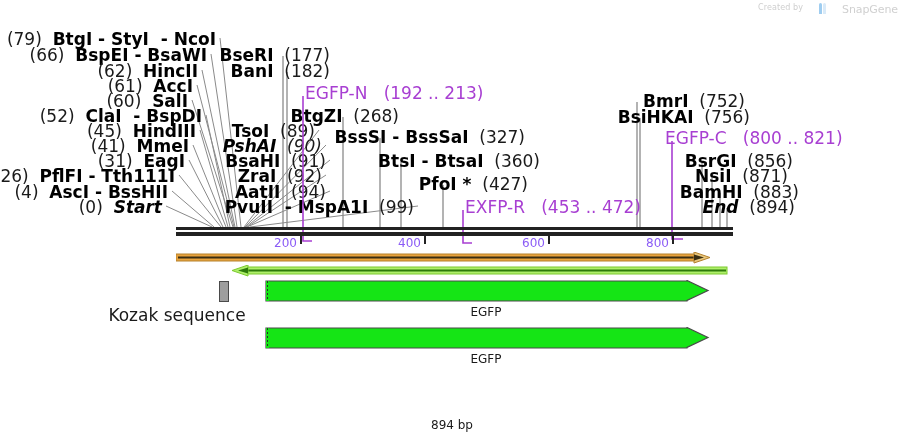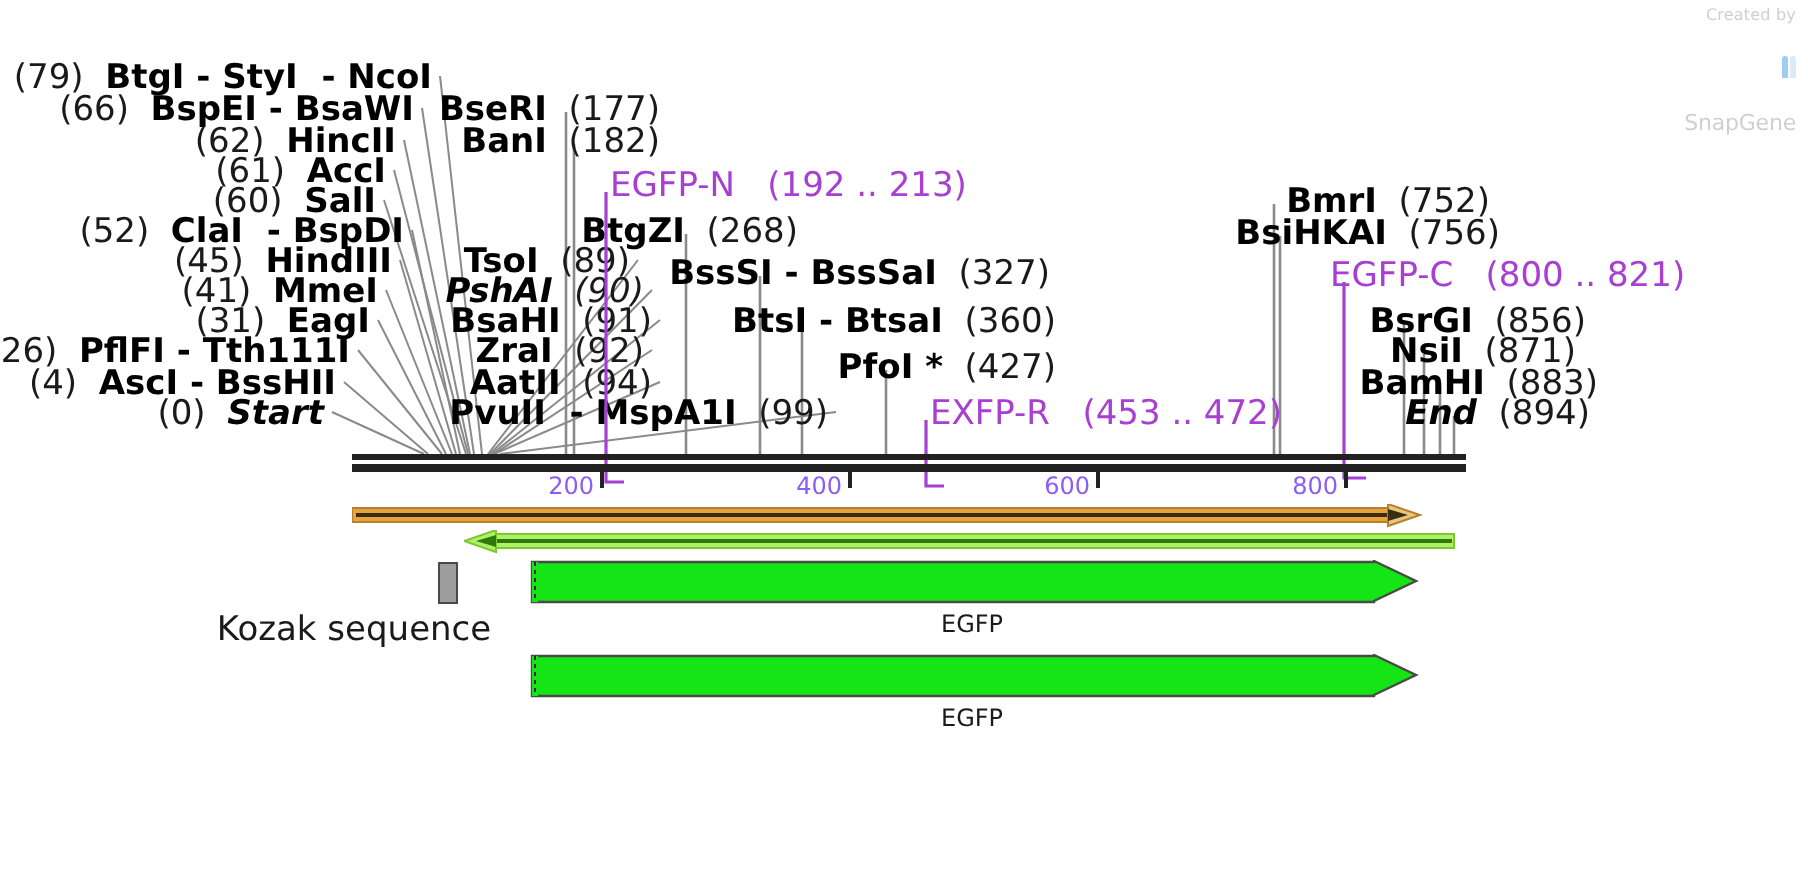--- a/index.html
+++ b/index.html
@@ -19,24 +19,23 @@
     background: #ffffff;
     overflow: hidden;
   }
 
   
   .watermark {
     position: absolute;
     top: 3px;
     right: 6px;
     display: flex;
-    align-items: flex-end;
+    align-items: flex-start;
     gap: 16px;
     user-select: none;
-    flex-direction: column;
   }
   .watermark .created {
     font-size: 8px;
     color: #cfcfcf;
     font-family: "DejaVu Sans", sans-serif;
     letter-spacing: 0.1px;
   }
   .watermark .sg-logo {
     width: 7px;
     height: 11px;
@@ -217,21 +216,21 @@
     <div class="label r" style="left:322px; top:140px;font-style:italic;"><span class="nm">PshAI</span>&nbsp; <span class="pos">(90)</span></div>
     <div class="label r" style="left:326px; top:155px;"><span class="nm">BsaHI</span>&nbsp; <span class="pos">(91)</span></div>
     <div class="label r" style="left:322px; top:170px;"><span class="nm">ZraI</span>&nbsp; <span class="pos">(92)</span></div>
     <div class="label r" style="left:326px; top:186px;"><span class="nm">AatII</span>&nbsp; <span class="pos">(94)</span></div>
     <div class="label r" style="left:414px; top:201px;"><span class="nm">PvuII&nbsp; - MspA1I</span>&nbsp; <span class="pos">(99)</span></div>
 
     <div class="label r" style="left:330px; top:49px;"><span class="nm">BseRI</span>&nbsp; <span class="pos">(177)</span></div>
     <div class="label r" style="left:330px; top:65px;"><span class="nm">BanI</span>&nbsp; <span class="pos">(182)</span></div>
     <div class="label r" style="left:399px; top:110px;"><span class="nm">BtgZI</span>&nbsp; <span class="pos">(268)</span></div>
     <div class="label r" style="left:525px; top:131px;"><span class="nm">BssSI - BssSaI</span>&nbsp; <span class="pos">(327)</span></div>
-    <div class="label r" style="left:528px; top:155px;"><span class="nm">BtsI - BtsaI</span>&nbsp; <span class="pos">(360)</span></div>
+    <div class="label r" style="left:540px; top:155px;"><span class="nm">BtsI - BtsaI</span>&nbsp; <span class="pos">(360)</span></div>
     <div class="label r" style="left:528px; top:178px;"><span class="nm">PfoI *</span>&nbsp; <span class="pos">(427)</span></div>
 
     <div class="label r" style="left:745px; top:95px;"><span class="nm">BmrI</span>&nbsp; <span class="pos">(752)</span></div>
     <div class="label r" style="left:750px; top:111px;"><span class="nm">BsiHKAI</span>&nbsp; <span class="pos">(756)</span></div>
     <div class="label r" style="left:793px; top:155px;"><span class="nm">BsrGI</span>&nbsp; <span class="pos">(856)</span></div>
     <div class="label r" style="left:788px; top:170px;"><span class="nm">NsiI</span>&nbsp; <span class="pos">(871)</span></div>
     <div class="label r" style="left:799px; top:186px;"><span class="nm">BamHI</span>&nbsp; <span class="pos">(883)</span></div>
     <div class="label r" style="left:795px; top:201px;"><span class="ital">End</span>&nbsp; <span class="pos">(894)</span></div>
   </div>
 
@@ -293,14 +292,15 @@
   </svg>
   <div class="arrow-label" style="left:486px; top:305px;">EGFP</div>
 
   <svg class="track" style="left:265px; top:327px;" width="445" height="22">
     <polygon points="1,1 422,1 422,0.5 443,10.5 422,20.5 422,21 1,21" fill="#15e515" stroke="#4a4a4a" stroke-width="1.2"></polygon>
     <rect x="1" y="1" width="3" height="20" fill="#15e515"></rect>
     <line x1="2.5" y1="1" x2="2.5" y2="21" stroke="#2a2a2a" stroke-width="1" stroke-dasharray="2,2"></line>
   </svg>
   <div class="arrow-label" style="left:486px; top:352px;">EGFP</div>
 
+  <div class="subtitle" style="top:418px;">894 bp</div>
 
 </div>
 
 </body></html>

